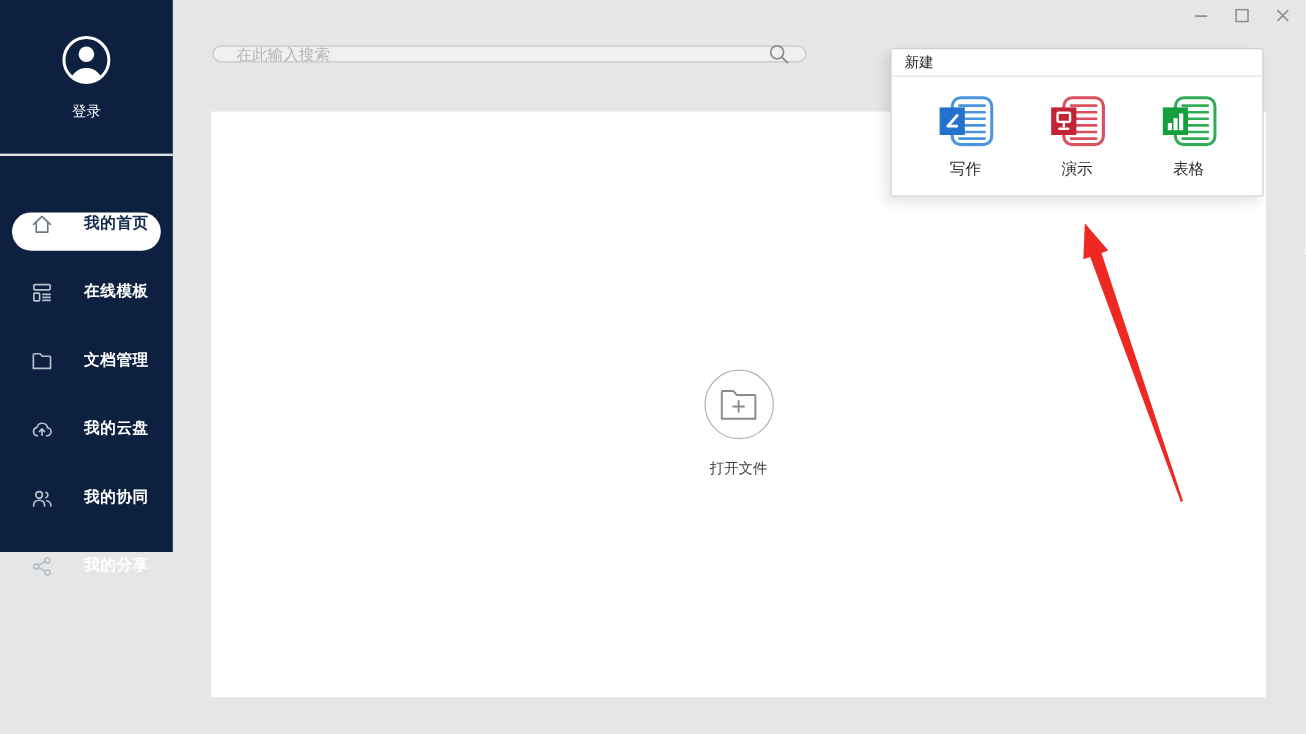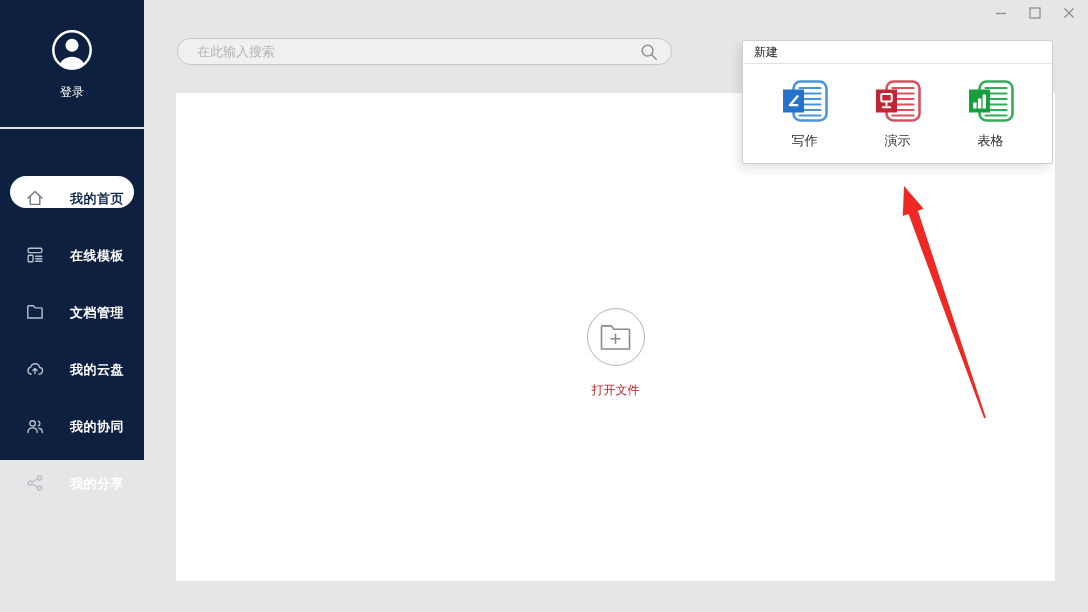--- a/index.html
+++ b/index.html
@@ -11,39 +11,39 @@
   .win-controls { position:absolute; top:0; right:2px; height:26px; display:flex; z-index:5; }
   .win-btn { width:34px; height:26px; display:flex; align-items:center; justify-content:center; cursor:default; }
 
   
   .sidebar { position:absolute; left:0; top:0; width:144px; height:460px; background:#0d203f; z-index:2; }
   .account { padding-top:29px; text-align:center; }
   .avatar { display:inline-block; width:42px; height:42px; }
   .login-label { margin-top:9px; font-size:12px; color:#ffffff; }
   .side-divider { height:2px; background:#dde0e4; margin-top:26px; }
   .nav { margin-top:47px; }
-  .nav-item { height:32px; margin:0 10px 25px 10px; display:flex; align-items:flex-end; border-radius:16px; cursor:pointer; color:#ffffff; }
+  .nav-item { height:32px; margin:0 10px 25px 10px; display:flex; align-items:flex-start; border-radius:16px; cursor:pointer; color:#ffffff; }
   .nav-item .nicon { width:20px; height:20px; margin-left:15px; color:#b7c0cd; flex:none; }
   .nav-item .nlabel { margin-left:25px; font-size:13px; font-weight:700; letter-spacing:0.5px; }
   .nav-item.active { background:#ffffff; color:#13294e; }
   .nav-item.active .nicon { color:#6f7886; }
 
   
-  .search-pill { position:absolute; left:177px; top:38px; width:495px; height:27px; background:#f0f0f0; border:1px solid #c7c7c7; border-radius:14px; display:flex; align-items:center; z-index:1;justify-content:space-between; }
+  .search-pill { position:absolute; left:177px; top:38px; width:495px; height:14px; background:#f0f0f0; border:1px solid #c7c7c7; border-radius:14px; display:flex; align-items:center; z-index:1;justify-content:space-between; }
   .search-pill input { flex:1; height:100%; border:none; outline:none; background:transparent; margin-left:19px; font-size:13px; color:#444; font-family:inherit; }
   .search-pill input::placeholder { color:#b3b3b3; }
   .search-icon { width:18px; height:18px; margin-right:13px; cursor:pointer; flex:none; }
 
   
   .content-panel { position:absolute; left:176px; top:93px; width:879px; height:488px; background:#ffffff; z-index:1; }
   .file-bar { height:20px; background:#ededed; display:flex; align-items:center; }
   .file-bar .file-title { margin-left:11px; font-size:12px; font-weight:700; color:#333; }
   .open-file { position:absolute; left:0; right:0; top:215px; display:flex; flex-direction:column; align-items:center; }
   .open-circle { width:58px; height:58px; border:1px solid #b3b3b3; border-radius:50%; display:flex; align-items:center; justify-content:center; cursor:pointer; background:#fff; }
-  .open-label { margin-top:16px; font-size:12px; color:#b91c1c; }
+  .open-label { margin-top:16px; font-size:12px; color:#404040; }
 
   
   .new-panel { position:absolute; left:742px; top:40px; width:311px; height:124px; background:#ffffff; border:1px solid #cfcfcf; border-radius:2px; box-shadow:-4px 5px 10px rgba(0,0,0,0.10); z-index:10; }
   .np-header { height:23px; display:flex; align-items:center; border-bottom:1px solid #e2e2e2; }
   .np-title { margin-left:11px; font-size:12px; color:#222; }
   .np-items { display:flex; justify-content:center; gap:29px; margin-top:16px; }
   .np-item { width:64px; display:flex; flex-direction:column; align-items:center; cursor:pointer; }
   .np-item .np-label { margin-top:10px; font-size:13px; color:#2b2b2b; }
 
   

